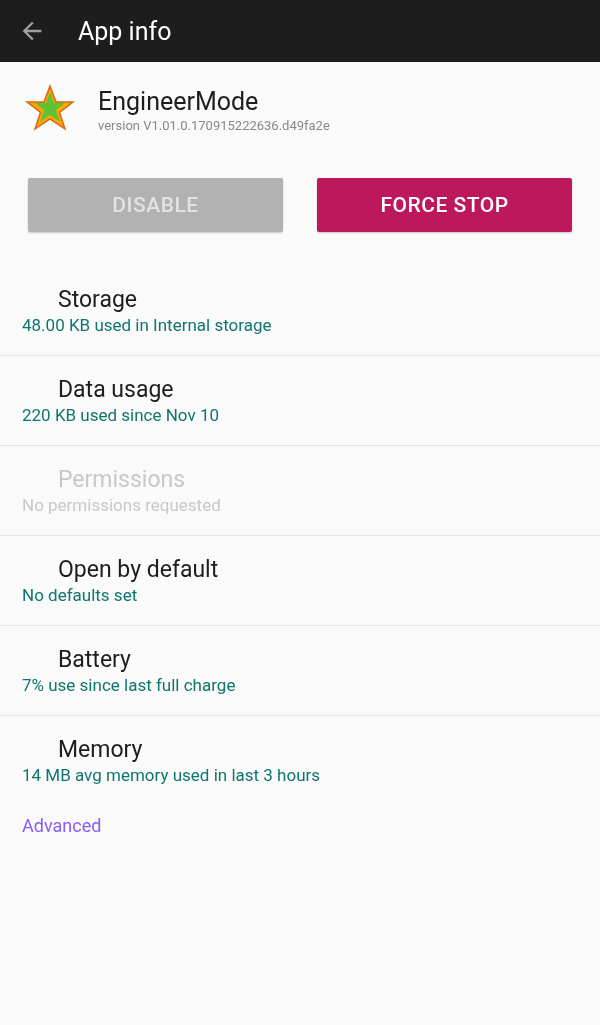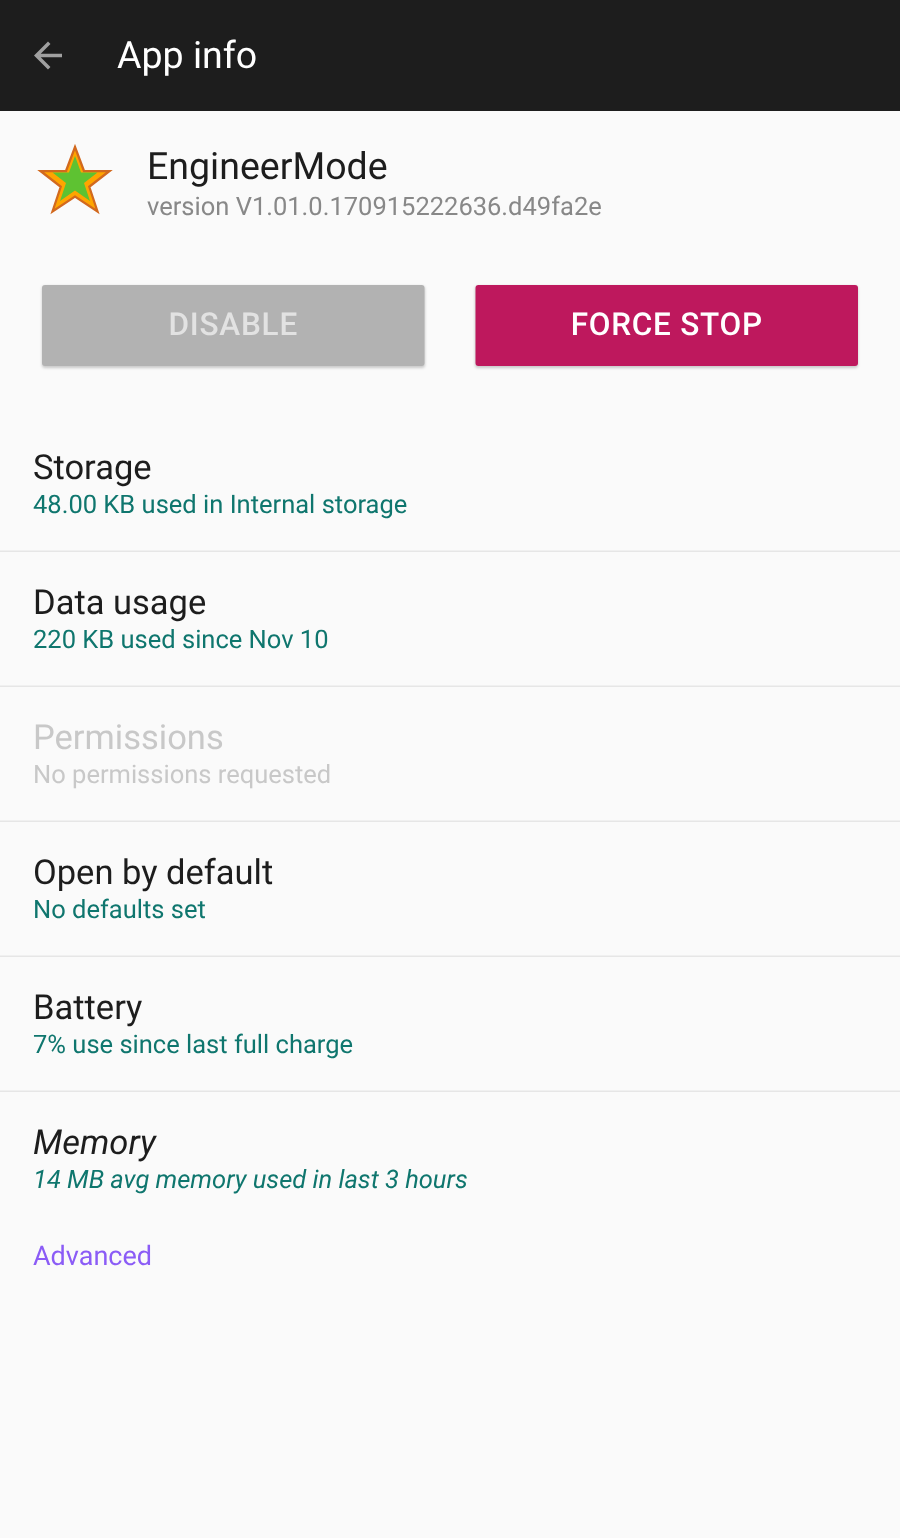--- a/index.html
+++ b/index.html
@@ -9,21 +9,21 @@
       font-family: -apple-system, BlinkMacSystemFont, "Segoe UI", Roboto, sans-serif;
     }
     body {
       width: 600px;
       height: 1025px;
       background: #fafafa;
       overflow: hidden;
     }
     .toolbar {
       background: #1d1d1d;
-      height: 74px;
+      height: 62px;
       display: flex;
       align-items: center;
       padding: 0 18px;
     }
     .back-icon {
       color: #a0a0a0;
       margin-right: 32px;
       display: flex;
       align-items: center;
     }
@@ -45,21 +45,21 @@
       align-items: center;
       justify-content: center;
     }
     .app-name {
       font-size: 25px;
       color: #1d1d1d;
       font-weight: 400;
       margin-bottom: 2px;
     }
     .app-version {
-      font-size: 17px;
+      font-size: 13px;
       color: #888888;
     }
     .button-row {
       display: flex;
       padding: 28px 28px 22px 28px;
       gap: 34px;
     }
     .btn {
       flex: 1;
       height: 54px;
@@ -83,27 +83,27 @@
     }
     .settings-list {
       margin-top: 12px;
     }
     .setting-item {
       padding: 20px 22px;
       border-bottom: 1px solid #e6e6e6;
     }
     .setting-item.no-border {
       border-bottom: none;
-      font-style: italic;
     }
     .setting-title {
       font-size: 23px;
       color: #1d1d1d;
       font-weight: 400;
       margin-bottom: 2px;
+      margin-left: 36px;
     }
     .setting-subtitle {
       font-size: 17px;
       color: #0f766e;
     }
     .setting-item.disabled .setting-title {
       color: #c8c8c8;
     }
     .setting-item.disabled .setting-subtitle {
       color: #c8c8c8;

